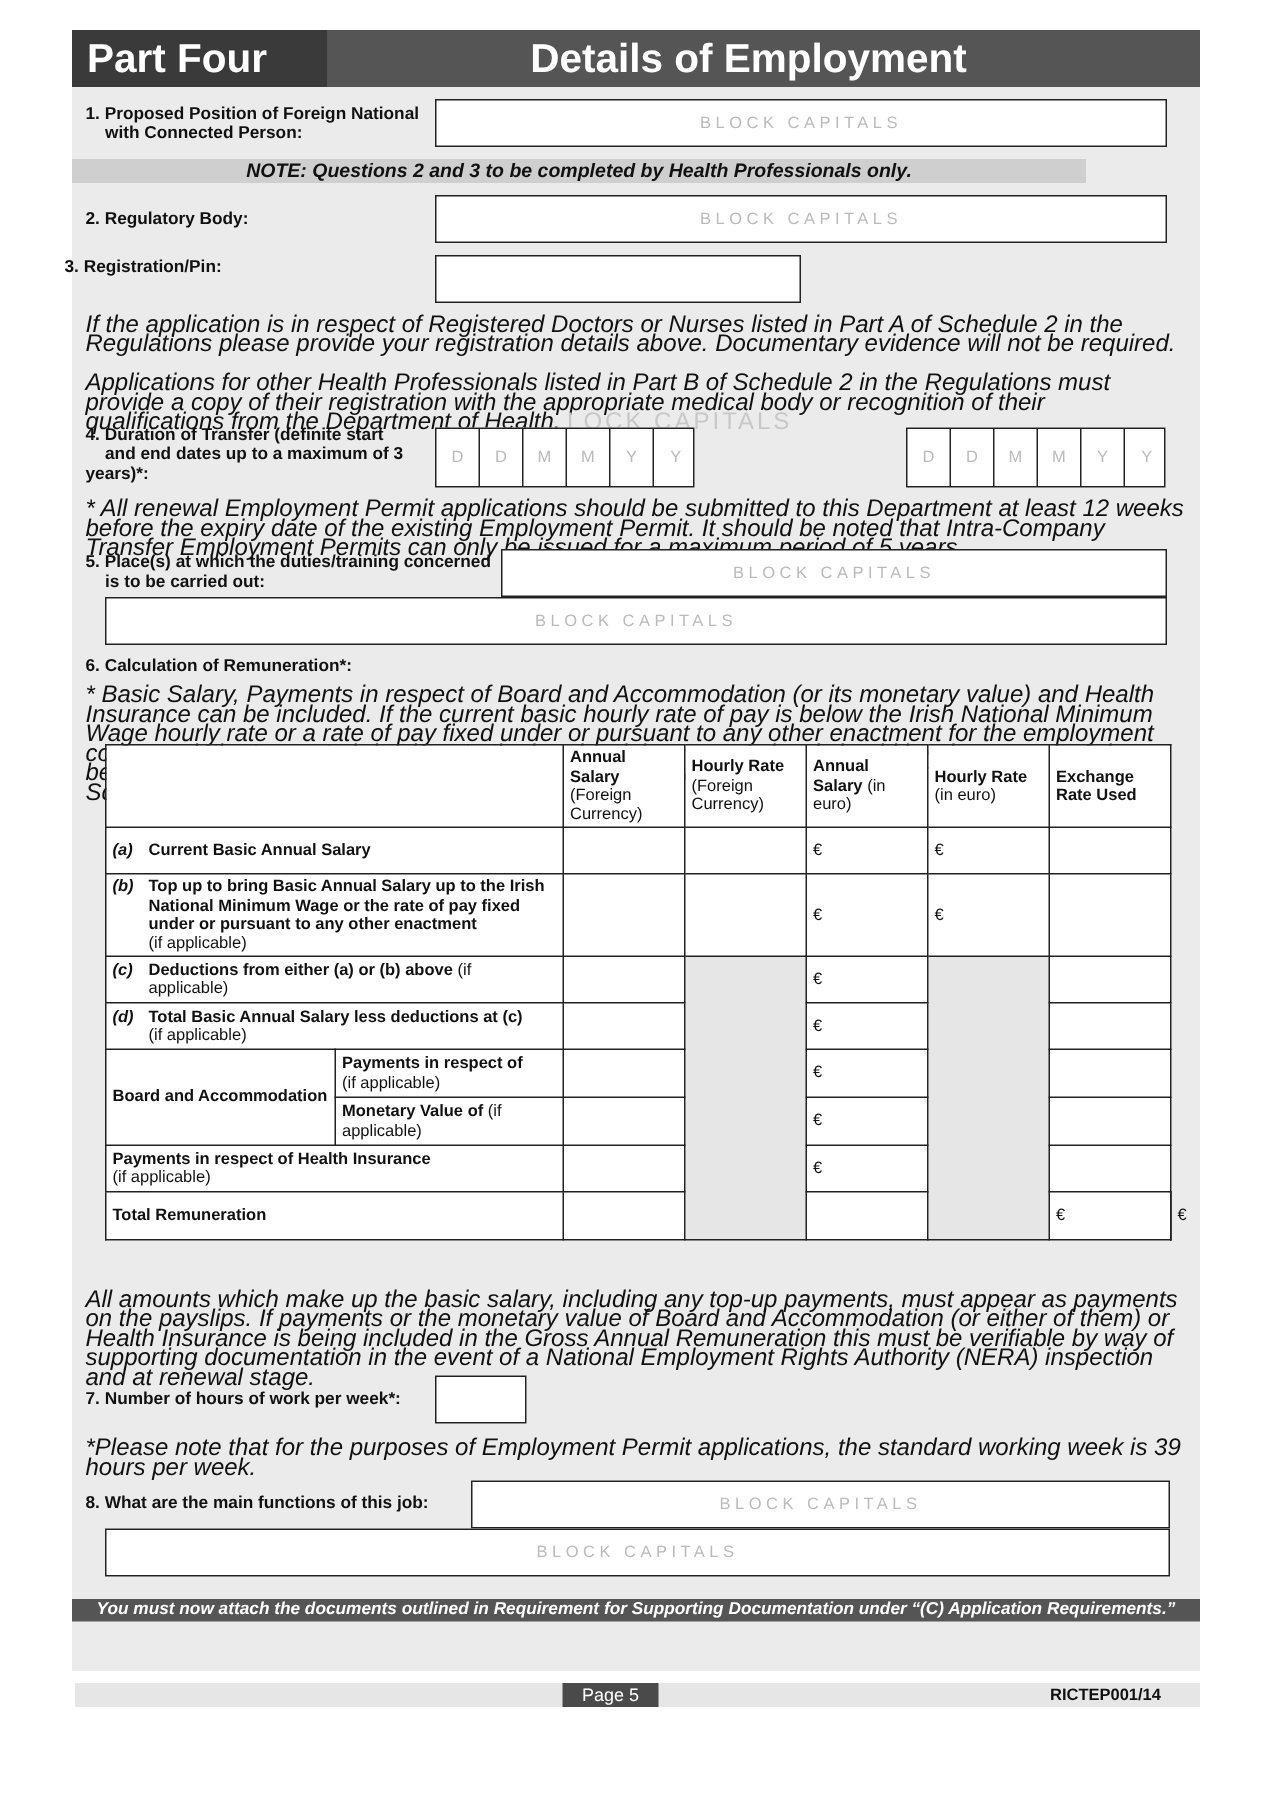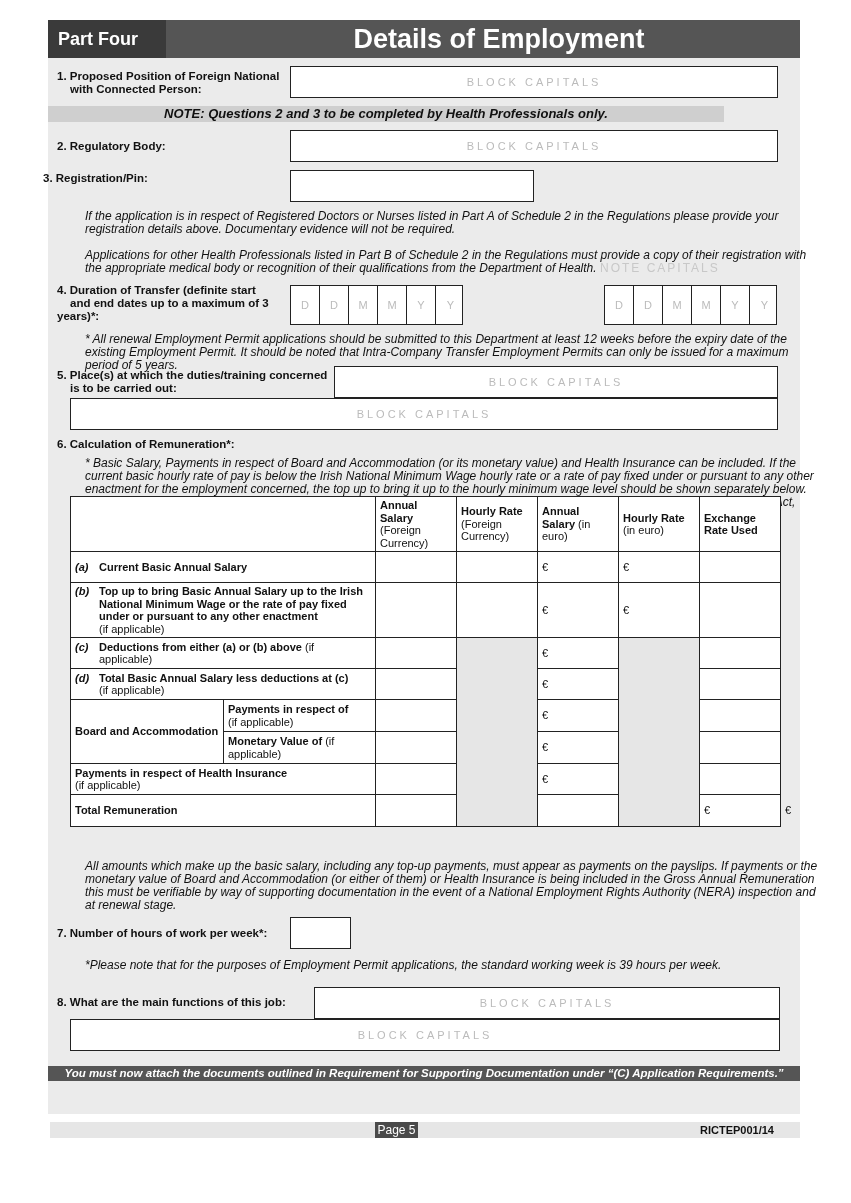--- a/index.html
+++ b/index.html
@@ -1,38 +1,38 @@
 <!DOCTYPE html>
 <html><head>
 <meta charset="utf-8">
 <style>
   html, body { margin:0; padding:0; }
   body { width:851px; height:1203px; background:#ffffff; position:relative; font-family:"Liberation Sans", sans-serif; color:#111; overflow:hidden; }
   .abs { position:absolute; box-sizing:border-box; }
   .panel { left:48px; top:58px; width:752px; height:1056px; background:#ebebeb; }
   .hdr { left:48px; top:20px; width:752px; height:38px; background:#555555; }
-  .hdr-left { left:48px; top:20px; width:118px; height:38px; background:#3a3a3a; color:#fff; font-weight:bold; font-size:18px; line-height:38px; padding-left:10px; }
+  .hdr-left { left:48px; top:20px; width:170px; height:38px; background:#3a3a3a; color:#fff; font-weight:bold; font-size:27px; line-height:38px; padding-left:10px; }
   .hdr-title { left:198px; top:20px; width:602px; height:38px; color:#fff; font-weight:bold; font-size:27px; line-height:38px; text-align:center; }
   .lbl { font-size:11.5px; font-weight:bold; line-height:13px; }
   .box { background:#fff; border:1px solid #222; }
   .ph { color:#bbbbbb; font-size:11px; letter-spacing:3px; text-align:center; }
   .note-bar { left:48px; top:106px; width:676px; height:16px; background:#cfcfcf; font-size:13px; font-weight:bold; font-style:italic; text-align:center; line-height:16px; }
-  .ital { font-size:12px; font-style:italic; line-height:13px;margin-left:28px; }
+  .ital { font-size:16px; font-style:italic; line-height:13px; }
   .date-cell { position:absolute; top:0; width:29px; height:38px; border-right:1px solid #222; color:#bbb; font-size:11px; text-align:center; line-height:38px; box-sizing:border-box; }
   table.rem { position:absolute; left:70px; top:496px; width:710px; border-collapse:collapse; table-layout:fixed; font-size:11px; }
   table.rem td { border:1px solid #222; background:#fff; padding:2px 4px; vertical-align:middle; line-height:12.5px; }
   table.rem td.gray { background:#e6e6e6; }
   table.rem td.hd { font-weight:bold; }
   .n { font-weight:normal; }
   .tag { font-style:italic; font-weight:bold; display:inline-block; width:24px; vertical-align:top; }
   .rowlbl { display:inline-block; width:270px; vertical-align:top; font-weight:bold; }
   .euro { font-size:11px; }
   .bottom-bar { left:48px; top:1066px; width:752px; height:15px; background:#555; color:#fff; font-weight:bold; font-style:italic; font-size:11.5px; text-align:center; line-height:15px; }
   .foot { left:50px; top:1122px; width:750px; height:16px; background:#e6e6e6; }
-  .page-lbl { left:375px; top:1122px; width:43px; height:16px; background:#4a4a4a; color:#fff; font-size:12px; text-align:center; line-height:16px; }
+  .page-lbl { left:375px; top:1122px; width:64px; height:16px; background:#4a4a4a; color:#fff; font-size:12px; text-align:center; line-height:16px; }
   .code { left:700px; top:1122px; width:98px; height:16px; font-size:11px; font-weight:bold; text-align:left; line-height:16px; }
 </style>
 </head>
 <body>
 
 <div class="abs hdr"></div>
 <div class="abs hdr-left">Part Four</div>
 <div class="abs hdr-title">Details of Employment</div>
 
 <div class="abs panel"></div>
@@ -51,21 +51,21 @@
 <div class="abs box" style="left:290px;top:130px;width:488px;height:32px;">
   <div class="ph" style="line-height:30px">BLOCK CAPITALS</div>
 </div>
 
 <div class="abs lbl" style="left:43px;top:172px;">3. Registration/Pin:</div>
 <div class="abs box" style="left:290px;top:170px;width:244px;height:32px;"></div>
 
 <div class="abs ital" style="left:57px;top:210px;width:735px;">If the application is in respect of Registered Doctors or Nurses listed in Part A of Schedule 2 in the Regulations please provide your registration details above. Documentary evidence will not be required.</div>
 <div class="abs ital" style="left:57px;top:249px;width:735px;">
   <span>Applications for other Health Professionals listed in Part B of Schedule 2 in the Regulations must provide a copy of their registration with the appropriate medical body or recognition of their qualifications from the Department of Health.</span>
-  <span style="color:#c8c8c8;font-style:normal;letter-spacing:2px">NOTE CAPITALS</span>
+  <span style="color:#c8c8c8;font-style:normal;letter-spacing:2px">LOCK CAPITALS</span>
 </div>
 
 <div class="abs lbl" style="left:57px;top:284px;width:230px;">
   <div>4. Duration of Transfer (definite start</div>
   <div style="padding-left:13px">and end dates up to a maximum of 3</div>
   <div>years)*:</div>
 </div>
 <div class="abs box" style="left:290px;top:285px;width:173px;height:40px;">
   <div class="date-cell" style="left:0">D</div>
   <div class="date-cell" style="left:29px">D</div>

